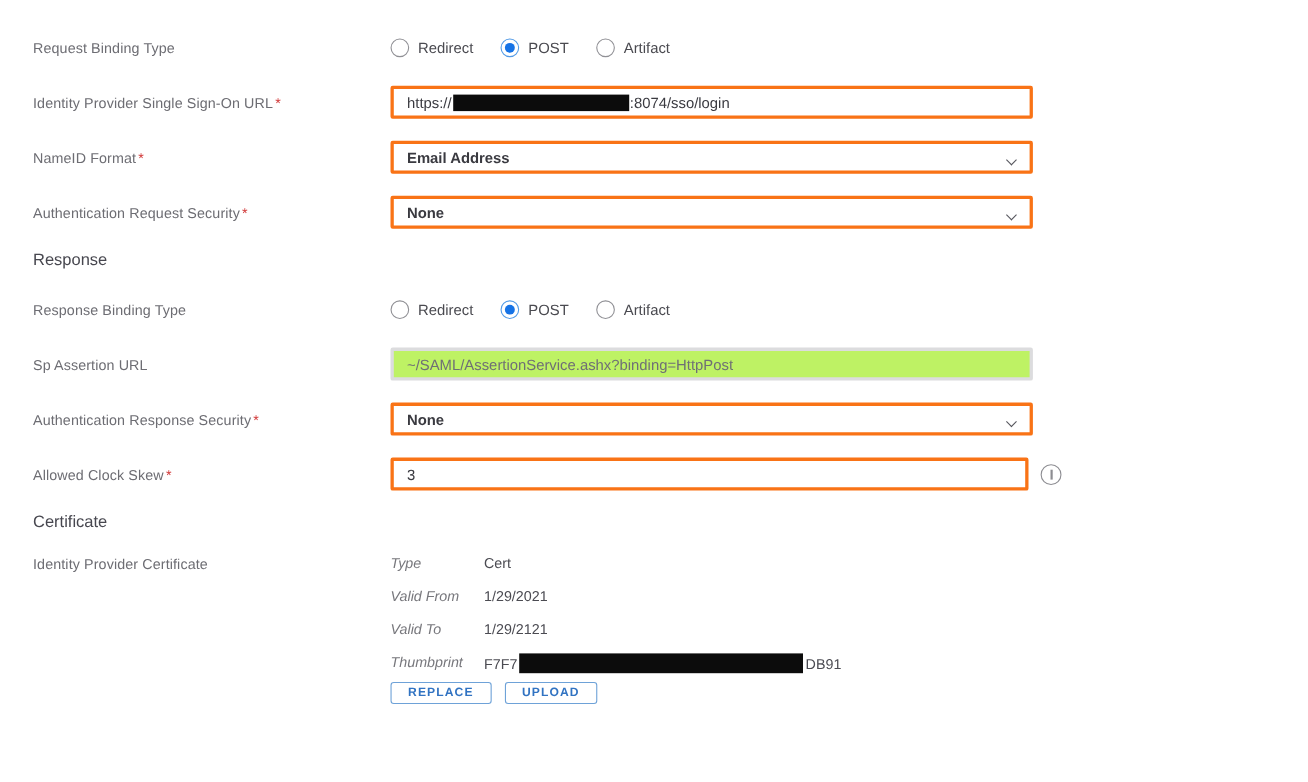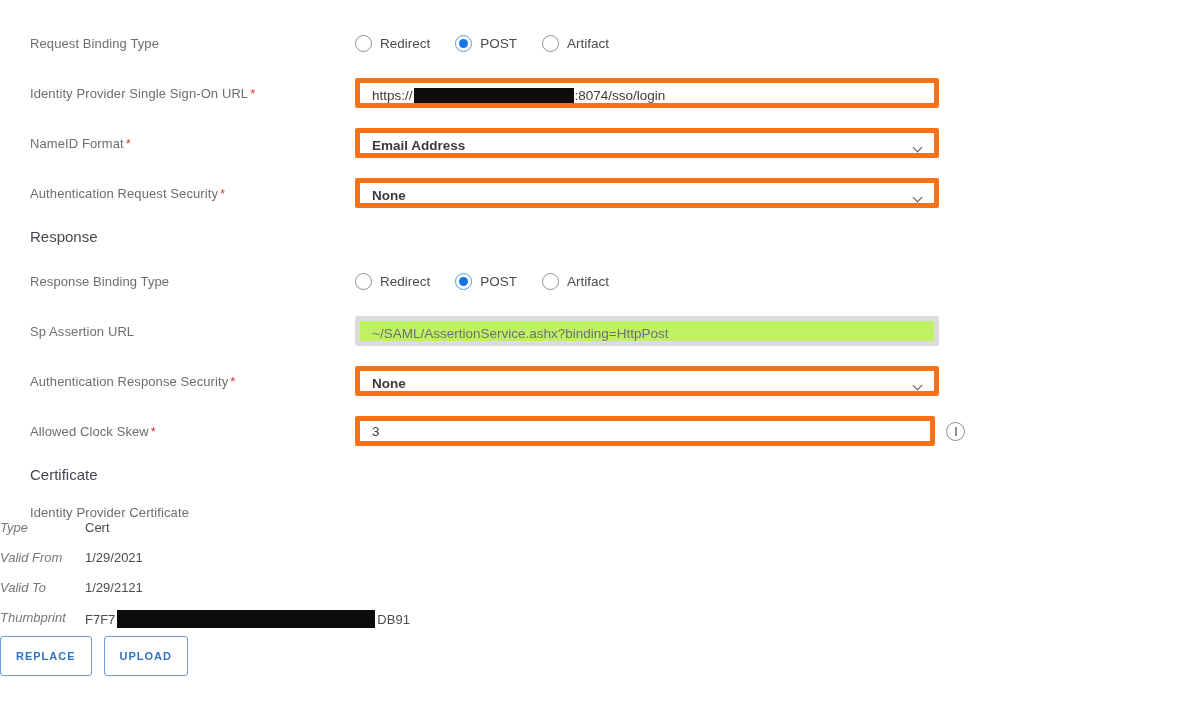--- a/index.html
+++ b/index.html
@@ -1,42 +1,42 @@
 <!DOCTYPE html>
 <html><head>
 <meta charset="utf-8">
 <style>
   * { margin:0; padding:0; box-sizing:border-box; }
   html,body { width:1189px; height:711px; background:#ffffff; overflow:hidden;
     font-family:"Liberation Sans", sans-serif; }
   .form { padding-top:28px; }
 
   .row { display:flex; align-items:center; min-height:30px; margin-bottom:20px; }
-  .row.top-align { align-items:flex-start;flex-direction:column; }
+  .row.top-align { align-items:flex-start; }
   .label-col { width:355px; padding-left:30px; font-size:13px; color:#6d6d73;
     letter-spacing:.1px; flex-shrink:0; }
   .label-col .req { color:#d23b3b; font-size:13px; vertical-align:top; margin-left:2px; }
   .control-col { width:610px; display:flex; align-items:center; }
 
   .section-header { font-size:15px; color:#47474f; padding-left:30px;
     margin:7px 0 20px; line-height:18px; font-weight:400; }
 
   
   .radio-group { display:flex; align-items:center; gap:25px; }
   .radio-item { display:flex; align-items:center; gap:8px; cursor:pointer; }
   .radio-circle { width:17px; height:17px; border:1.5px solid #909095; border-radius:50%;
     background:#fff; position:relative; flex-shrink:0; }
   .radio-circle.checked { border-color:#539be6; }
   .radio-circle.checked::after { content:""; position:absolute; left:50%; top:50%;
     width:9px; height:9px; margin:-4.5px 0 0 -4.5px; border-radius:50%; background:#1673e6; }
   .radio-label { font-size:13.5px; color:#4a4a50; }
 
   
-  .textbox { width:584px; height:30px; border:5px solid #f97316; border-radius:2px;
-    background:#fff; display:flex; align-items:flex-end; padding:0 12px; font-size:13.5px;
+  .textbox { width:584px; height:30px; border:3px solid #f97316; border-radius:2px;
+    background:#fff; display:flex; align-items:center; padding:0 12px; font-size:13.5px;
     color:#3a3a40; position:relative; }
   input.textbox { display:block; padding:0 12px; outline:none; }
   .textbox.disabled { background:#bef264; color:#6f6f75; border-color:#dcdcde; }
   .selectbox { cursor:pointer;font-weight:bold; }
   .chev { position:absolute; right:13px; top:11px; width:7px; height:7px;
     border-right:1.5px solid #55555c; border-bottom:1.5px solid #55555c;
     transform:rotate(45deg); }
 
   .redact { display:inline-block; background:#0c0c0c; vertical-align:middle; }
   .redact-url { width:160px; height:15px; margin:0 1px; }
@@ -46,21 +46,21 @@
     margin-left:11px; flex-shrink:0; display:flex; align-items:center; justify-content:center;
     cursor:pointer; }
   .info-icon i { display:block; width:2px; height:9px; background:#8d8d92; }
 
   
   .cert-detail { display:flex; font-size:13px; line-height:15px; margin-bottom:15px; }
   .cert-dl { width:85px; color:#77777c; flex-shrink:0;font-style:italic; }
   .cert-dv { color:#4b4b52; display:flex; align-items:center; }
 
   .btn-row { display:flex; gap:12px; }
-  .btn { display:inline-flex; align-items:center; justify-content:center; height:40px;
+  .btn { display:inline-flex; align-items:center; justify-content:center; height:20px;
     padding:0 15px; background:#fff; border:1px solid #6ea2d8; border-radius:3px;
     color:#3173c2; font-size:11px; font-weight:bold; letter-spacing:1px;
     font-family:"Liberation Sans", sans-serif; cursor:pointer; }
 </style>
 </head>
 <body>
 
 <div class="form">
 
   <div class="row">

